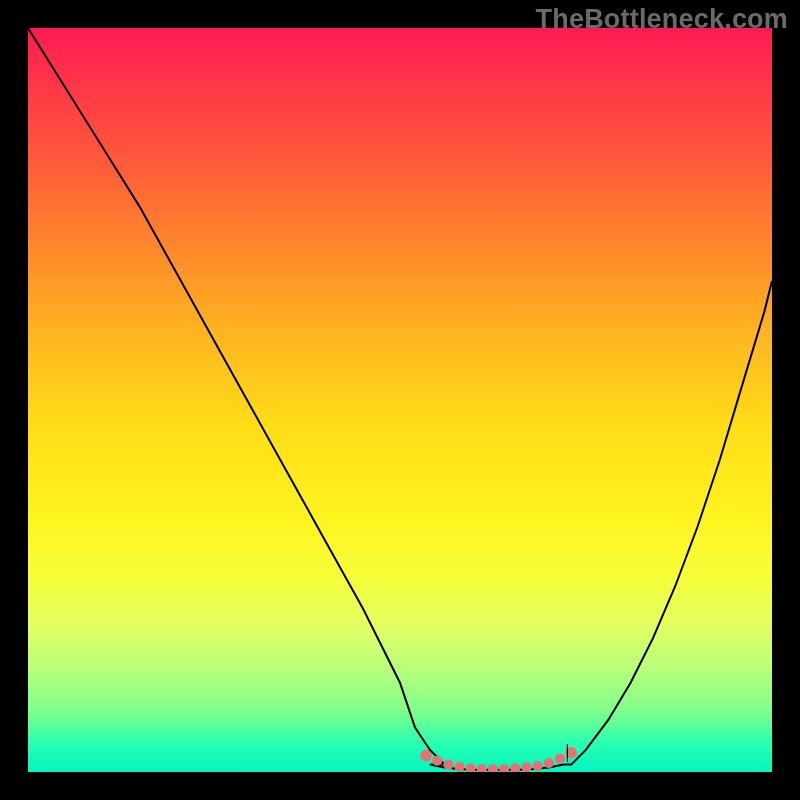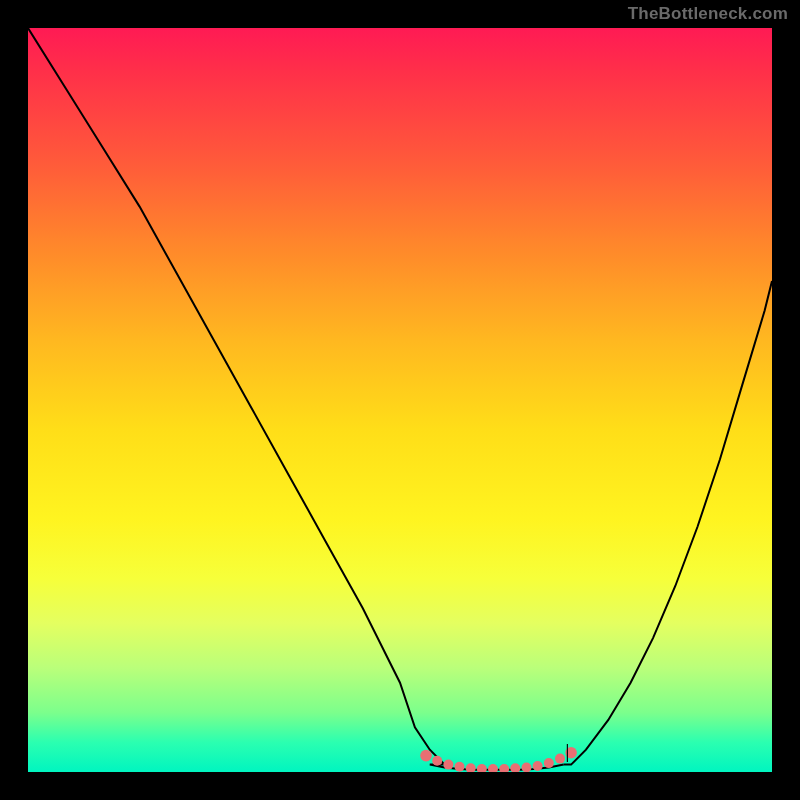--- a/index.html
+++ b/index.html
@@ -9,21 +9,21 @@
     background: #000;
     position: relative;
     overflow: hidden;
     font-family: Arial, Helvetica, sans-serif;
   }
   .watermark {
     position: absolute;
     top: 4px;
     right: 12px;
     color: #6a6a6a;
-    font-size: 17px;
+    font-size: 27px;
     font-weight: 600;
     z-index: 3;
     letter-spacing: 0.2px;
   }
   .plot-area {
     position: absolute;
     left: 28px;
     top: 28px;
     width: 744px;
     height: 744px;

